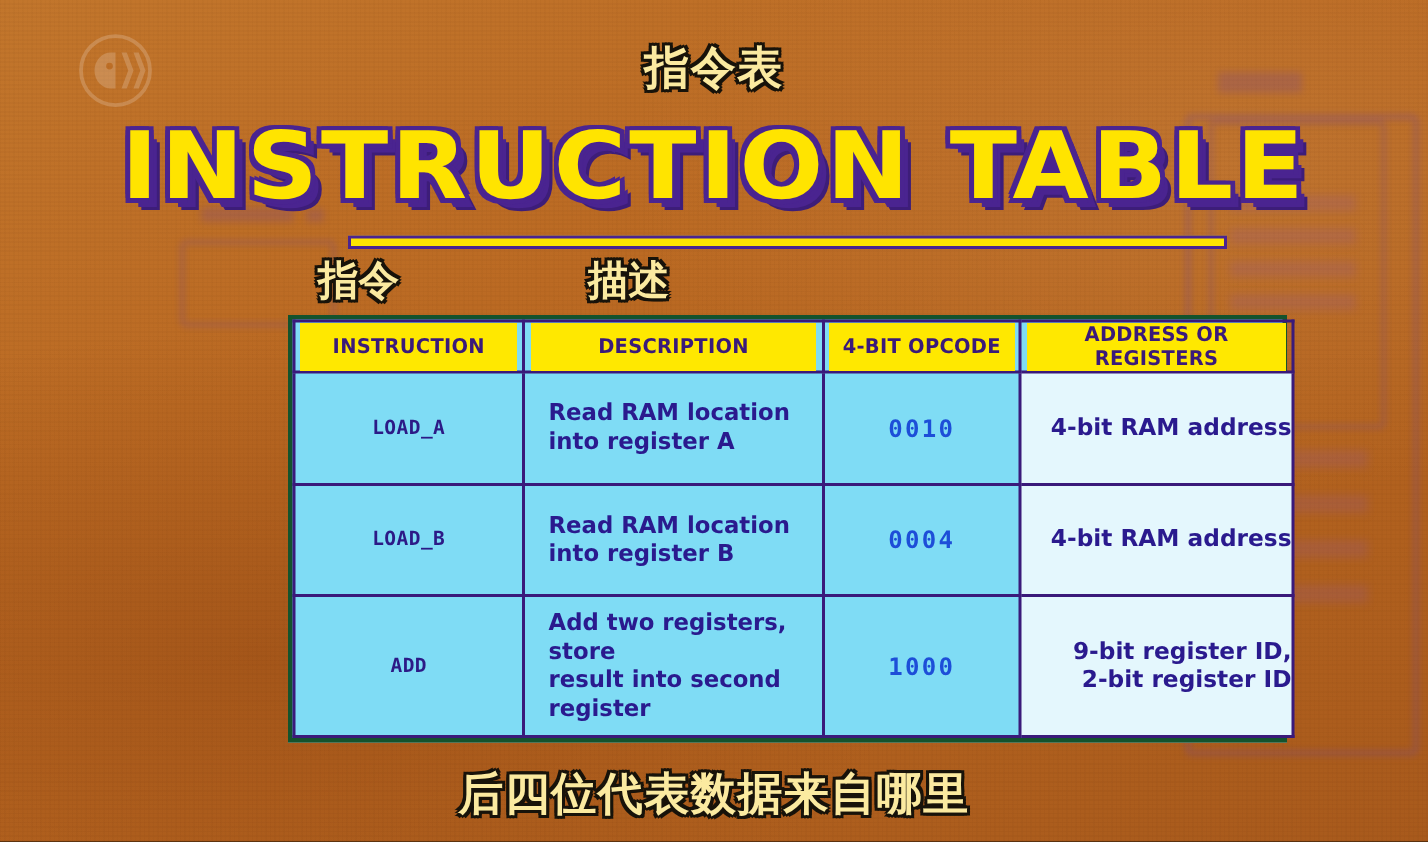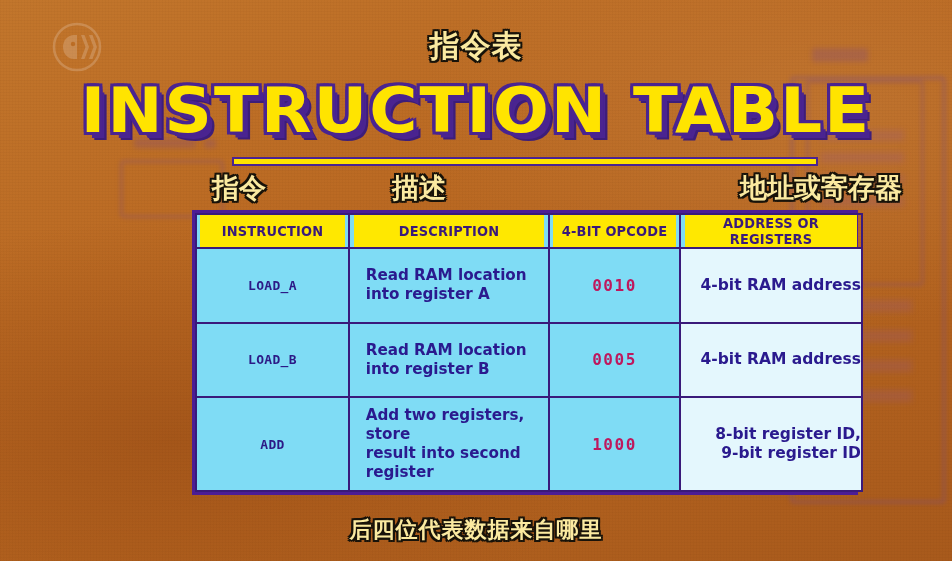--- a/index.html
+++ b/index.html
@@ -140,21 +140,21 @@
   .cn-c2 { left: 545px; }
   .cn-c3 { left: 740px; }
 
   
   .table-wrap {
     position: absolute;
     left: 192px;
     top: 210px;
     width: 666px;
     height: 285px;
-    border: 3px solid #4c1d95;
+    border: 3px solid #14532d;
     box-sizing: border-box;
     background: #7fdcf5;
   }
   table.instr {
     width: 100%;
     height: 100%;
     border-collapse: collapse;
     table-layout: fixed;
   }
   table.instr th,
@@ -196,21 +196,21 @@
     font-family: "DejaVu Sans", "Liberation Sans", sans-serif;
     font-weight: bold;
     font-size: 15.5px;
     line-height: 19px;
     padding-left: 14px !important;
     text-align: left;
     transform: scaleX(0.98);
   }
   .cell-op {
     text-align: center;
-    color: #be185d;
+    color: #1d4ed8;
     font-family: "DejaVu Sans Mono", "Liberation Mono", monospace;
     font-weight: bold;
     font-size: 16px;
     letter-spacing: 1.5px;
     margin-top: 24px;
   }
   .cell-addr {
     text-align: right;
     color: #2a1a8e;
     font-family: "DejaVu Sans", "Liberation Sans", sans-serif;
@@ -222,21 +222,21 @@
 
   
   .cn-bottom {
     position: absolute;
     left: 0;
     right: 0;
     top: 512px;
     text-align: center;
     font-family: "DejaVu Sans", "Liberation Sans", sans-serif;
     font-weight: bold;
-    font-size: 22px;
+    font-size: 30px;
     line-height: 36px;
     letter-spacing: 1px;
     color: #fbeaa0;
     text-shadow:
       -2px 0 0 #18130a, 2px 0 0 #18130a, 0 -2px 0 #18130a, 0 2px 0 #18130a,
       -2px -2px 0 #18130a, 2px -2px 0 #18130a, -2px 2px 0 #18130a, 2px 2px 0 #18130a;
   }
 </style>
 </head>
 <body>
@@ -274,21 +274,20 @@
 
   <div class="cn-title">指令表</div>
 
   <div class="big-title">INSTRUCTION TABLE</div>
 
   <div class="title-bar"></div>
 
   <div class="cn-cols">
     <div class="cn-col cn-c0">指令</div>
     <div class="cn-col cn-c1">描述</div>
-    <div class="cn-col cn-c3">地址或寄存器</div>
   </div>
 
   <div class="table-wrap">
     <table class="instr">
       <colgroup>
         <col style="width:153px">
         <col style="width:200px">
         <col style="width:131px">
         <col style="width:182px">
       </colgroup>
@@ -312,36 +311,36 @@
             <span class="desc-l2">4-bit RAM address</span>
             <span class="desc-l2"></span>
           </td>
         </tr>
         <tr>
           <td class="cell-instr">LOAD_B</td>
           <td class="cell-desc">
             <span class="desc-l2">Read RAM location</span>
             <span class="desc-l2">into register B</span>
           </td>
-          <td class="cell-op">0005</td>
+          <td class="cell-op">0004</td>
           <td class="cell-addr c-addr">
             <span class="desc-l2">4-bit RAM address</span>
             <span class="desc-l2"></span>
           </td>
         </tr>
         <tr>
           <td class="cell-instr">ADD</td>
           <td class="cell-desc">
             <span class="desc-l2">Add two registers, store</span>
             <span class="desc-l2">result into second register</span>
           </td>
           <td class="cell-op">1000</td>
           <td class="cell-addr c-addr">
-            <span class="desc-l2">8-bit register ID,</span>
-            <span class="desc-l2">9-bit register ID</span>
+            <span class="desc-l2">9-bit register ID,</span>
+            <span class="desc-l2">2-bit register ID</span>
           </td>
         </tr>
       </tbody>
     </table>
   </div>
 
   <div class="cn-bottom">后四位代表数据来自哪里</div>
 
 </div>
 

